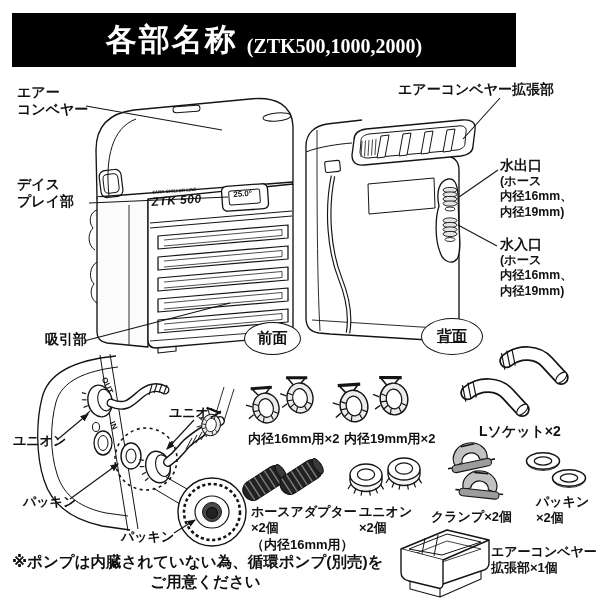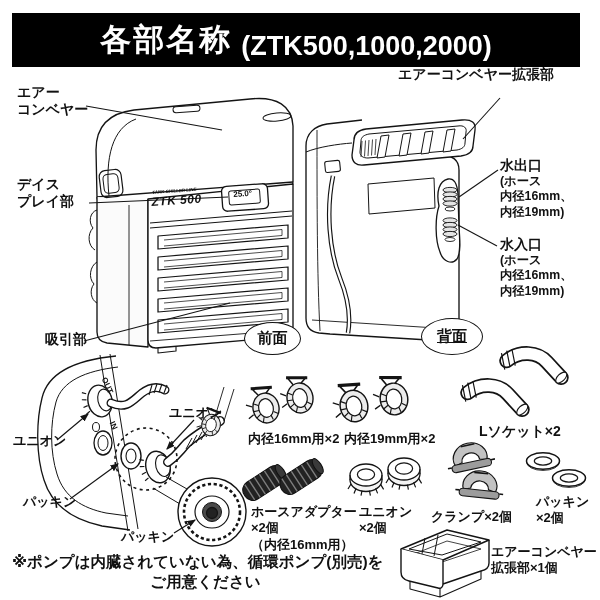--- a/index.html
+++ b/index.html
@@ -1,22 +1,22 @@
 <!DOCTYPE html>
 <html><head>
 <meta charset="utf-8">
 <style>
   html,body{margin:0;padding:0;background:#fff;}
   #stage{position:relative;width:600px;height:600px;background:#fff;overflow:hidden;
          font-family:"Liberation Sans","DejaVu Sans",sans-serif;color:#111;}
   #art{position:absolute;left:0;top:0;}
-  .hdr{position:absolute;left:12px;top:13px;width:568px;height:54px;background:#000;color:#fff;
+  .hdr{position:absolute;left:12px;top:13px;width:504px;height:54px;background:#000;color:#fff;
        display:flex;align-items:center;justify-content:center;gap:9px;}
   .hdr .t1{font-size:31px;font-weight:bold;letter-spacing:2px;}
-  .hdr .t2{font-size:27px;font-weight:bold;margin-top:13px;letter-spacing:0;}
+  .hdr .t2{font-size:20px;font-weight:bold;margin-top:13px;letter-spacing:0;font-family:Liberation Serif, serif;}
   .lbl{position:absolute;font-size:14px;line-height:1.18;font-weight:bold;white-space:pre-line;}
   .sm{font-size:12.3px;line-height:1.26;}
   .part{font-size:13px;line-height:1.25;}
   .badge{position:absolute;border:1.8px solid #111;border-radius:50%;background:#fff;
          display:flex;align-items:center;justify-content:center;font-size:15px;font-weight:bold;}
   .rot{position:absolute;transform-origin:left top;}
   .note{position:absolute;left:12px;top:552px;font-size:15.5px;font-weight:bold;line-height:1.3;white-space:pre-line;text-align:center;}
 </style>
 </head>
 <body>
@@ -237,21 +237,21 @@
     <span class="t1">各部名称</span>
     <span class="t2">(ZTK500,1000,2000)</span>
   </div>
 
   <div class="lbl" style="left:17px;top:84px;">エアー
 コンベヤー</div>
   <div class="lbl" style="left:17px;top:176px;">デイス
 プレイ部</div>
   <div class="lbl" style="left:23px;top:331px;padding-left:22px;">吸引部</div>
 
-  <div class="lbl" style="left:398px;top:66px;">エアーコンベヤー拡張部</div>
+  <div class="lbl" style="left:398px;top:81px;">エアーコンベヤー拡張部</div>
   <div class="lbl" style="left:500px;top:157px;">水出口</div>
   <div class="lbl sm" style="left:500px;top:174px;">(ホース
 内径16mm、
 内径19mm)</div>
   <div class="lbl" style="left:500px;top:236px;">水入口</div>
   <div class="lbl sm" style="left:500px;top:253px;">(ホース
 内径16mm、
 内径19mm)</div>
 
   <div class="badge" style="left:244px;top:322px;width:55px;height:31px;">前面</div>

